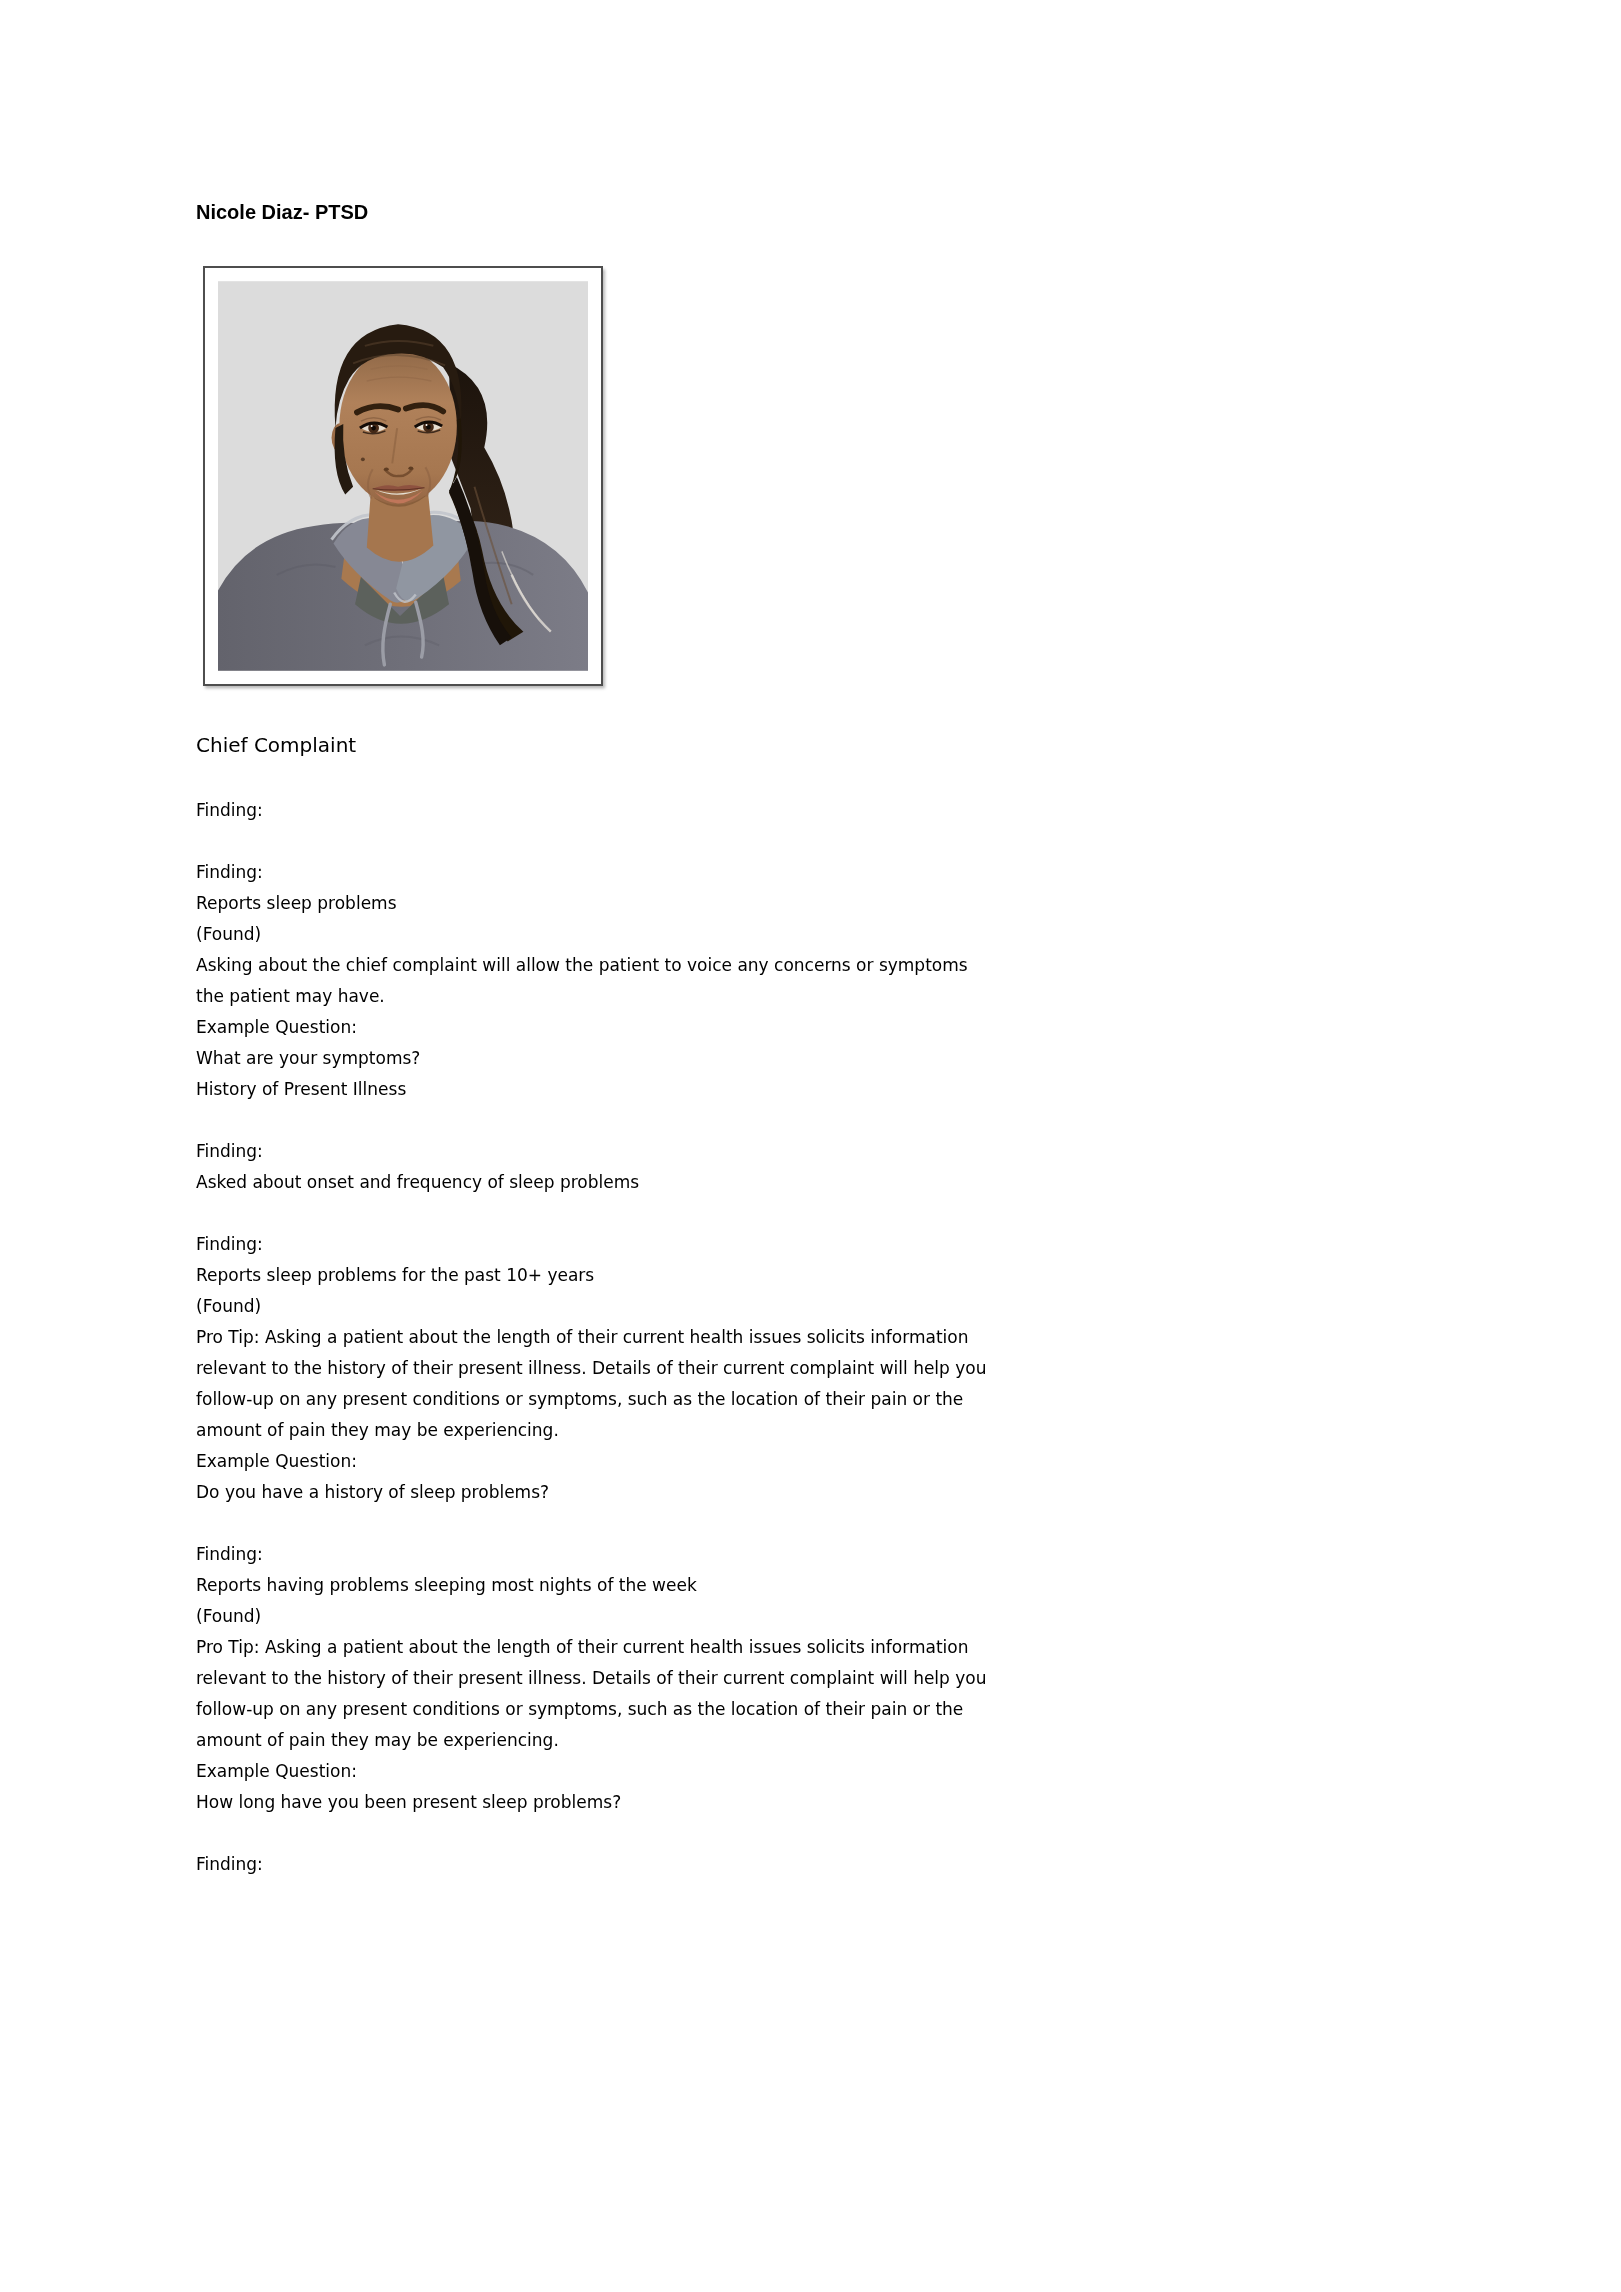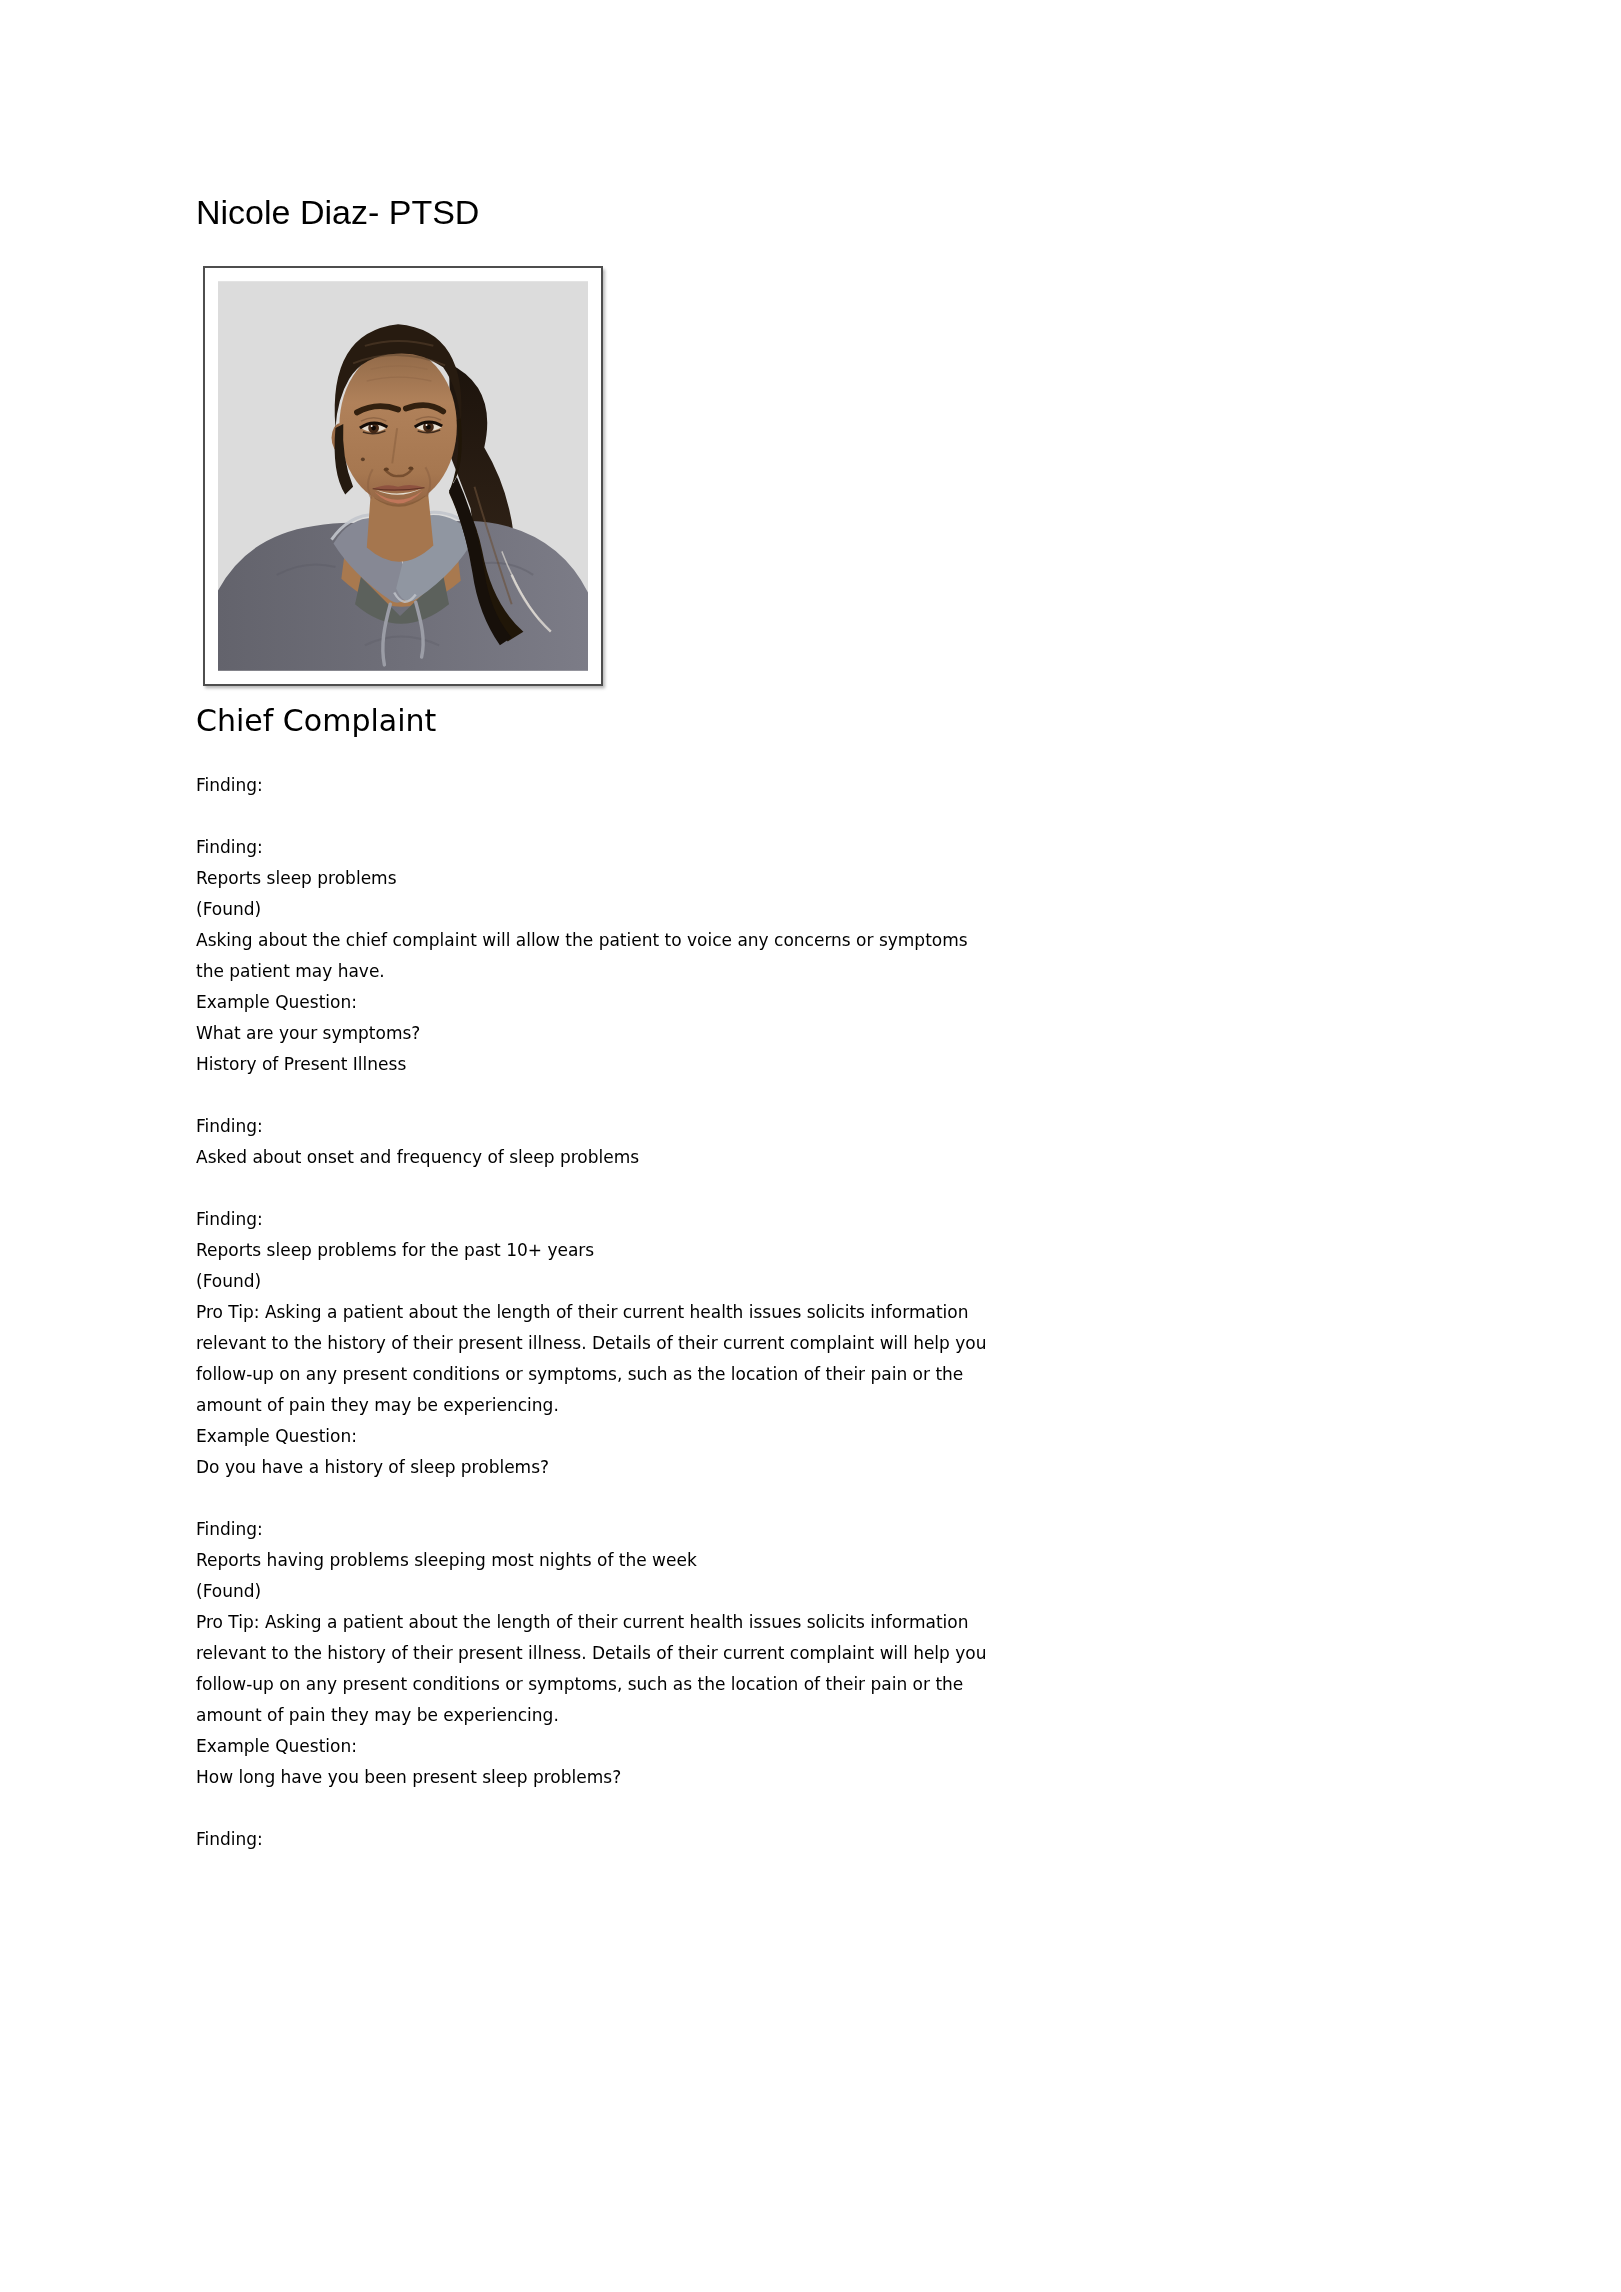--- a/index.html
+++ b/index.html
@@ -13,40 +13,41 @@
     color: #000000;
   }
   .content {
     position: absolute;
     left: 196px;
     top: 194px;
     width: 1229px;
   }
   .doc-title {
     font-family: "Liberation Sans", sans-serif;
-    font-size: 34px;
+    font-size: 20px;
     line-height: 36px;
     margin: 0 0 36px 0;
     white-space: nowrap;
+    font-weight: bold;
   }
   .photo-frame {
     box-sizing: border-box;
     margin-left: 6.9px;
     width: 400px;
     height: 420px;
     border: 2px solid #4e4e4e;
     padding: 12.7px;
     background: #ffffff;
     box-shadow: 2px 2.9px 2.9px rgba(0,0,0,0.28);
   }
   .photo-frame svg { display: block; width: 370px; height: 390px; }
   .section-heading {
-    font-size: 30px;
+    font-size: 20px;
     line-height: 37px;
-    margin-top: 16px;
+    margin-top: 41px;
     white-space: nowrap;
   }
   .para { margin-top: 31px; }
   .line {
     font-size: 17px;
     line-height: 31px;
     white-space: nowrap;
   }
 </style>
 </head>

